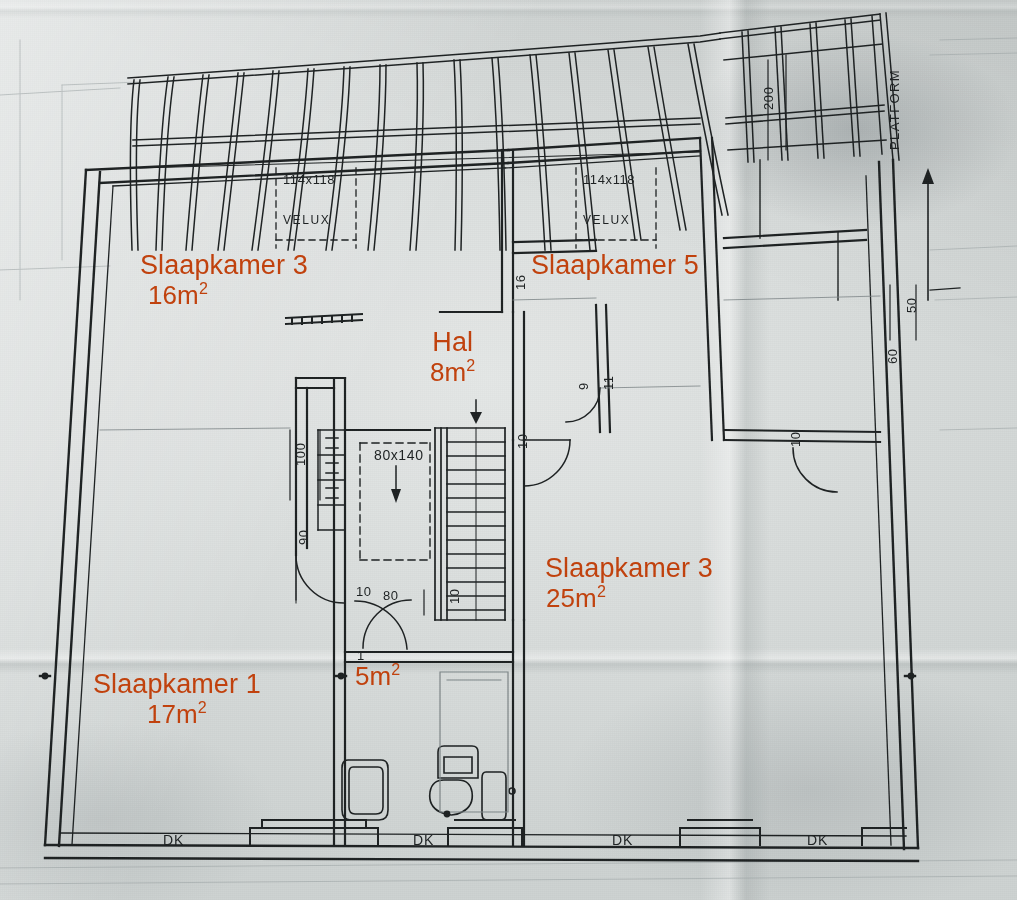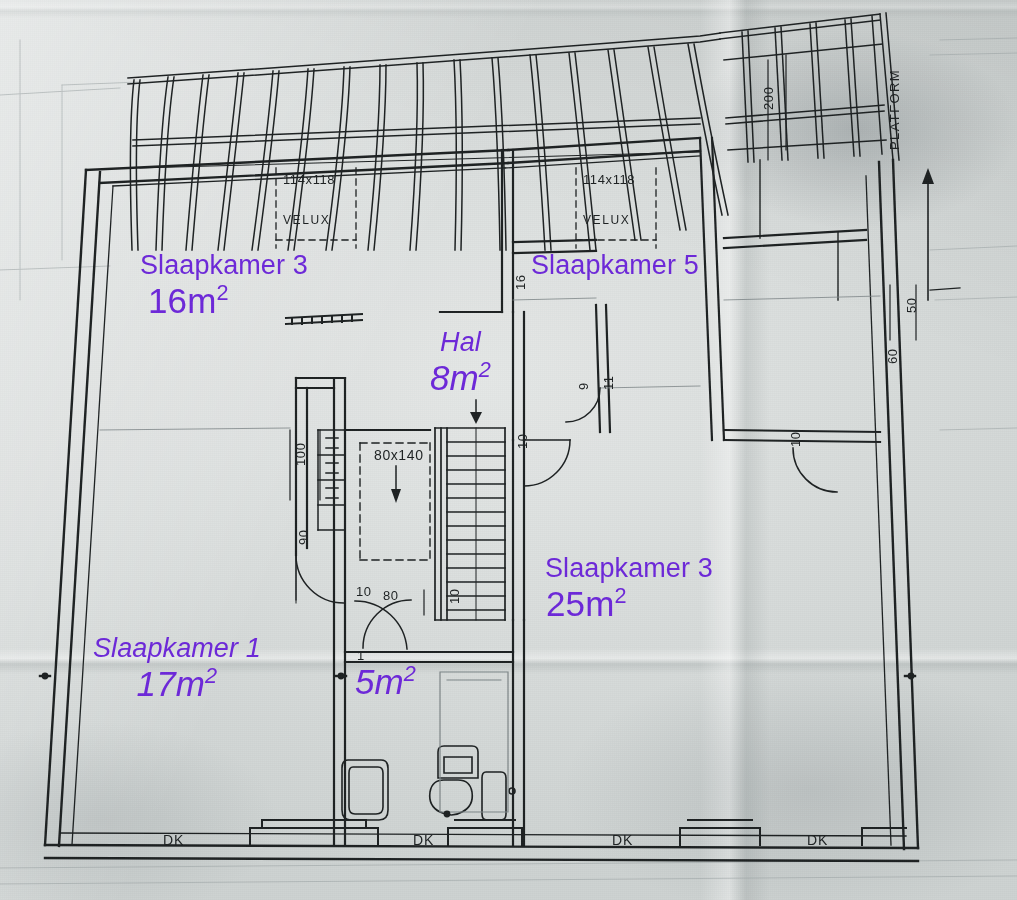--- a/index.html
+++ b/index.html
@@ -24,26 +24,26 @@
   .crease{position:absolute;pointer-events:none;}
   .c-horiz{left:0;width:1017px;height:26px;
     background:linear-gradient(180deg, rgba(255,255,255,0) 0%, rgba(255,255,255,.42) 40%, rgba(120,130,130,.20) 62%, rgba(0,0,0,0) 100%);}
   .c-vert{top:0;height:900px;width:40px;
     background:linear-gradient(90deg, rgba(255,255,255,0) 0%, rgba(255,255,255,.40) 42%, rgba(120,130,130,.18) 66%, rgba(0,0,0,0) 100%);}
   .shadowblob{position:absolute;pointer-events:none;border-radius:50%;
     background:radial-gradient(ellipse at center, rgba(90,100,105,.30) 0%, rgba(90,100,105,0) 70%);}
   
   #plan{position:absolute;left:0;top:0;width:1017px;height:900px;}
   
-  .room-label{position:absolute;color:#6d28d9;line-height:1.14;
+  .room-label{position:absolute;color:#c2410c;line-height:1.14;
     font-family:"Liberation Sans", sans-serif;font-weight:400;
     white-space:nowrap;letter-spacing:.1px;}
   .room-label .nm{display:block;font-size:27px;}
-  .room-label .ar{display:block;font-size:35px;}
-  .room-label.ctr{text-align:center;font-style:italic;}
+  .room-label .ar{display:block;font-size:26px;}
+  .room-label.ctr{text-align:center;}
   .room-label.rt .ar{text-align:right;}
   .sup{font-size:.62em;vertical-align:super;line-height:0;}
 </style>
 </head>
 <body>
 
 <div id="stage">
 
   <div class="paper-base"></div>
 
@@ -431,21 +431,21 @@
     </span>
   </div>
 
   <div class="room-label" style="left:545px;top:553px;">
     <span class="nm">Slaapkamer 3</span>
     <span class="ar" style="margin-left:1px;">
       <span>25m</span><span class="sup">2</span>
     </span>
   </div>
 
-  <div class="room-label ctr" style="left:93px;top:633px;">
+  <div class="room-label ctr" style="left:93px;top:669px;">
     <span class="nm">Slaapkamer 1</span>
     <span class="ar">
       <span>17m</span><span class="sup">2</span>
     </span>
   </div>
 
   <div class="room-label ctr" style="left:355px;top:662px;">
     <span class="ar">
       <span>5m</span><span class="sup">2</span>
     </span>

